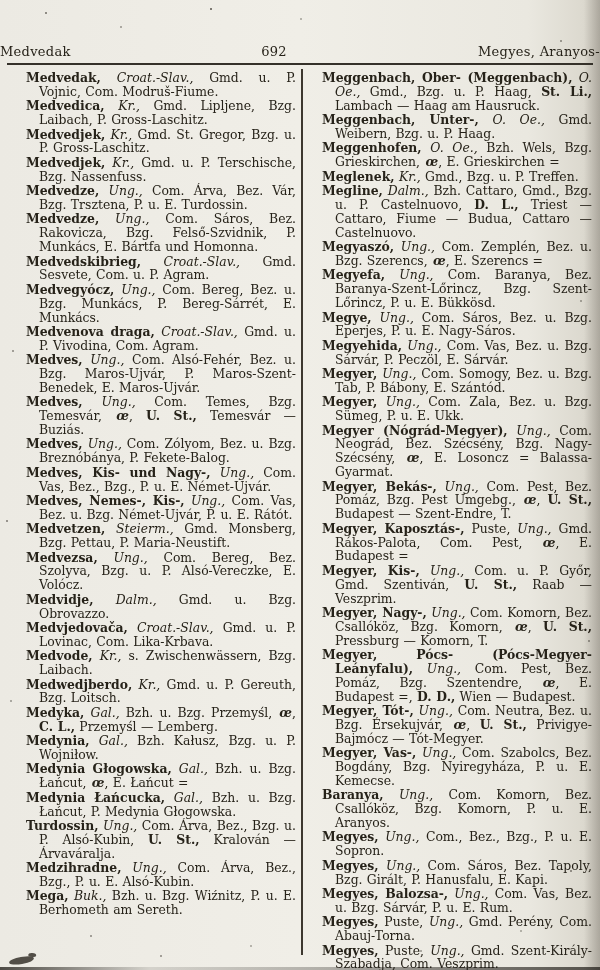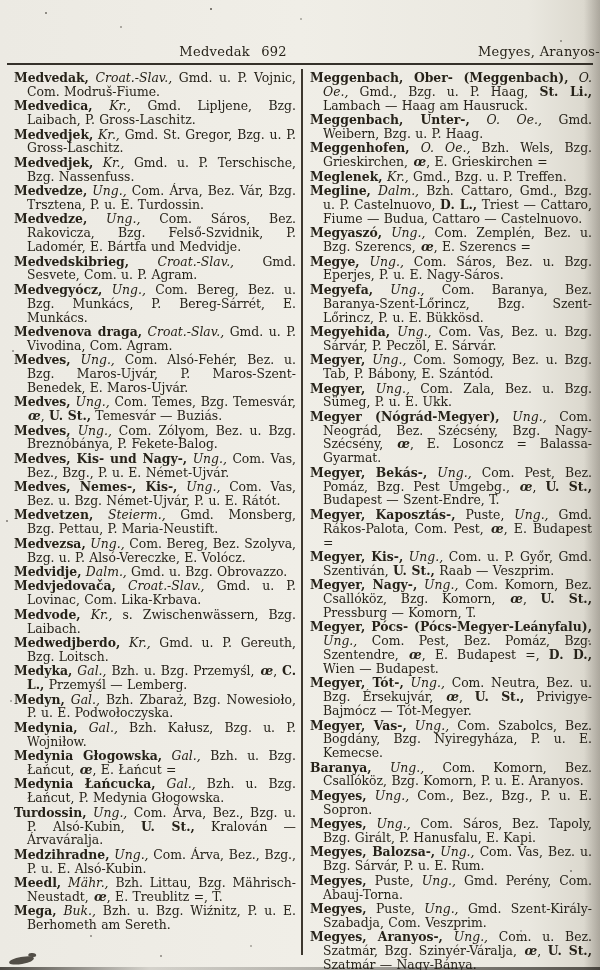--- a/index.html
+++ b/index.html
@@ -25,31 +25,31 @@
       570px 870px 0 rgba(50,45,38,.45), 90px 935px 0 rgba(50,45,38,.4),
       420px 950px 0 rgba(50,45,38,.35), 250px 945px 0 rgba(50,45,38,.3),
       160px 955px 0 rgba(50,45,38,.4), 520px 930px 0 rgba(50,45,38,.3);
   }
   .edge-right{
     position:absolute;right:0;top:0;width:16px;height:100%;
     background:linear-gradient(270deg,rgba(70,64,54,.28),rgba(70,64,54,0));
   }
   .header{position:absolute;top:44px;left:0;width:100%;height:16px;font-size:13px;letter-spacing:.3px;}
   .ht{position:absolute;top:0;}
-  .ht-left{left:0;width:250px;text-align:right;}
+  .ht-left{left:0;width:250px;text-align:left;}
   .ht-center{left:0;width:548px;text-align:center;}
   .ht-right{left:300px;width:300px;text-align:right;}
   .rule{position:absolute;top:63px;left:7px;width:586px;height:2px;background:#35312a;}
   .cols{position:absolute;top:71px;left:14px;width:578px;}
   .col{position:absolute;top:0;width:282px;text-align:justify;}
   .col-left{left:0;}
   .col-right{left:296px;}
   .divider{position:absolute;left:287px;top:-2px;height:886px;width:2px;background:#3d382f;}
   .entry{
-    margin:0 0 .6px 0;
+    margin:0 0 .6px 12px;
     font-size:12.4px;line-height:13.85px;
     text-indent:-13px;padding-left:13px;
     word-spacing:.4px;
   }
   .b{font-weight:bold;}
   .i{font-style:italic;}
   .ph{font-weight:bold;font-style:italic;letter-spacing:-1px;padding:0 1px;}
   .smudge-bl{
     position:absolute;left:9px;bottom:6px;width:25px;height:7px;
     background:#2c2821;border-radius:60% 50% 55% 60%;
@@ -78,55 +78,53 @@
   </div>
   <div class="rule"></div>
 
   <div class="cols">
     <div class="col col-left">
         <p class="entry"><span class="b">Medvedak,</span><span class="i"> Croat.-Slav.,</span><span class="t"> Gmd. u. P. Vojnic, Com. Modruš-Fiume.</span></p>
         <p class="entry"><span class="b">Medvedica,</span><span class="i"> Kr.,</span><span class="t"> Gmd. Lipljene, Bzg. Laibach, P. Gross-Laschitz.</span></p>
         <p class="entry"><span class="b">Medvedjek,</span><span class="i"> Kr.,</span><span class="t"> Gmd. St. Gregor, Bzg. u. P. Gross-Laschitz.</span></p>
         <p class="entry"><span class="b">Medvedjek,</span><span class="i"> Kr.,</span><span class="t"> Gmd. u. P. Terschische, Bzg. Nassenfuss.</span></p>
         <p class="entry"><span class="b">Medvedze,</span><span class="i"> Ung.,</span><span class="t"> Com. Árva, Bez. Vár, Bzg. Trsztena, P. u. E. Turdossin.</span></p>
-        <p class="entry"><span class="b">Medvedze,</span><span class="i"> Ung.,</span><span class="t"> Com. Sáros, Bez. Rakovicza, Bzg. Felső-Szvidnik, P. Ladomér, E. Bártfa und Medvidje.</span></p>
+        <p class="entry"><span class="b">Medvedze,</span><span class="i"> Ung.,</span><span class="t"> Com. Sáros, Bez. Rakovicza, Bzg. Felső-Szvidnik, P. Munkács, E. Bártfa und Homonna.</span></p>
         <p class="entry"><span class="b">Medvedskibrieg,</span><span class="i"> Croat.-Slav.,</span><span class="t"> Gmd. Sesvete, Com. u. P. Agram.</span></p>
         <p class="entry"><span class="b">Medvegyócz,</span><span class="i"> Ung.,</span><span class="t"> Com. Bereg, Bez. u. Bzg. Munkács, P. Bereg-Sárrét, E. Munkács.</span></p>
         <p class="entry"><span class="b">Medvenova draga,</span><span class="i"> Croat.-Slav.,</span><span class="t"> Gmd. u. P. Vivodina, Com. Agram.</span></p>
         <p class="entry"><span class="b">Medves,</span><span class="i"> Ung.,</span><span class="t"> Com. Alsó-Fehér, Bez. u. Bzg. Maros-Ujvár, P. Maros-Szent-Benedek, E. Maros-Ujvár.</span></p>
         <p class="entry"><span class="b">Medves,</span><span class="i"> Ung.,</span><span class="t"> Com. Temes, Bzg. Temesvár, </span><span class="ph">œ</span><span class="t">, </span><span class="b">U. St.,</span><span class="t"> Temesvár — Buziás.</span></p>
         <p class="entry"><span class="b">Medves,</span><span class="i"> Ung.,</span><span class="t"> Com. Zólyom, Bez. u. Bzg. Breznóbánya, P. Fekete-Balog.</span></p>
         <p class="entry"><span class="b">Medves, Kis- und Nagy-,</span><span class="i"> Ung.,</span><span class="t"> Com. Vas, Bez., Bzg., P. u. E. Német-Ujvár.</span></p>
         <p class="entry"><span class="b">Medves, Nemes-, Kis-,</span><span class="i"> Ung.,</span><span class="t"> Com. Vas, Bez. u. Bzg. Német-Ujvár, P. u. E. Rátót.</span></p>
         <p class="entry"><span class="b">Medvetzen,</span><span class="i"> Steierm.,</span><span class="t"> Gmd. Monsberg, Bzg. Pettau, P. Maria-Neustift.</span></p>
         <p class="entry"><span class="b">Medvezsa,</span><span class="i"> Ung.,</span><span class="t"> Com. Bereg, Bez. Szolyva, Bzg. u. P. Alsó-Vereczke, E. Volócz.</span></p>
         <p class="entry"><span class="b">Medvidje,</span><span class="i"> Dalm.,</span><span class="t"> Gmd. u. Bzg. Obrovazzo.</span></p>
         <p class="entry"><span class="b">Medvjedovača,</span><span class="i"> Croat.-Slav.,</span><span class="t"> Gmd. u. P. Lovinac, Com. Lika-Krbava.</span></p>
         <p class="entry"><span class="b">Medvode,</span><span class="i"> Kr.,</span><span class="t"> s. Zwischenwässern, Bzg. Laibach.</span></p>
         <p class="entry"><span class="b">Medwedjberdo,</span><span class="i"> Kr.,</span><span class="t"> Gmd. u. P. Gereuth, Bzg. Loitsch.</span></p>
         <p class="entry"><span class="b">Medyka,</span><span class="i"> Gal.,</span><span class="t"> Bzh. u. Bzg. Przemyśl, </span><span class="ph">œ</span><span class="t">, </span><span class="b">C. L.,</span><span class="t"> Przemyśl — Lemberg.</span></p>
-        <p class="entry"><span class="b">Medyn,</span><span class="i"> Gal.,</span><span class="t"> Bzh. Zbaraż, Bzg. Nowesioło, P. u. E. Podwołoczyska.</span></p>
         <p class="entry"><span class="b">Medynia,</span><span class="i"> Gal.,</span><span class="t"> Bzh. Kałusz, Bzg. u. P. Wojniłow.</span></p>
         <p class="entry"><span class="b">Medynia Głogowska,</span><span class="i"> Gal.,</span><span class="t"> Bzh. u. Bzg. Łańcut, </span><span class="ph">œ</span><span class="t">, E. Łańcut =</span></p>
         <p class="entry"><span class="b">Medynia Łańcucka,</span><span class="i"> Gal.,</span><span class="t"> Bzh. u. Bzg. Łańcut, P. Medynia Głogowska.</span></p>
         <p class="entry"><span class="b">Turdossin,</span><span class="i"> Ung.,</span><span class="t"> Com. Árva, Bez., Bzg. u. P. Alsó-Kubin, </span><span class="b">U. St.,</span><span class="t"> Kralován — Árvaváralja.</span></p>
         <p class="entry"><span class="b">Medzihradne,</span><span class="i"> Ung.,</span><span class="t"> Com. Árva, Bez., Bzg., P. u. E. Alsó-Kubin.</span></p>
-        <p class="entry"><span class="b">Meedl,</span><span class="i"> Mähr.,</span><span class="t"> Bzh. Littau, Bzg. Mährisch-Neustadt, </span><span class="ph">œ</span><span class="t">, E. Treublitz =, T.</span></p>
         <p class="entry"><span class="b">Mega,</span><span class="i"> Buk.,</span><span class="t"> Bzh. u. Bzg. Wiźnitz, P. u. E. Berhometh am Sereth.</span></p>
       </div>
     <div class="divider"></div>
     <div class="col col-right">
         <p class="entry"><span class="b">Meggenbach, Ober- (Meggenbach),</span><span class="i"> O. Oe.,</span><span class="t"> Gmd., Bzg. u. P. Haag, </span><span class="b">St. Li.,</span><span class="t"> Lambach — Haag am Hausruck.</span></p>
         <p class="entry"><span class="b">Meggenbach, Unter-,</span><span class="i"> O. Oe.,</span><span class="t"> Gmd. Weibern, Bzg. u. P. Haag.</span></p>
         <p class="entry"><span class="b">Meggenhofen,</span><span class="i"> O. Oe.,</span><span class="t"> Bzh. Wels, Bzg. Grieskirchen, </span><span class="ph">œ</span><span class="t">, E. Grieskirchen =</span></p>
         <p class="entry"><span class="b">Meglenek,</span><span class="i"> Kr.,</span><span class="t"> Gmd., Bzg. u. P. Treffen.</span></p>
         <p class="entry"><span class="b">Megline,</span><span class="i"> Dalm.,</span><span class="t"> Bzh. Cattaro, Gmd., Bzg. u. P. Castelnuovo, </span><span class="b">D. L.,</span><span class="t"> Triest — Cattaro, Fiume — Budua, Cattaro — Castelnuovo.</span></p>
         <p class="entry"><span class="b">Megyaszó,</span><span class="i"> Ung.,</span><span class="t"> Com. Zemplén, Bez. u. Bzg. Szerencs, </span><span class="ph">œ</span><span class="t">, E. Szerencs =</span></p>
+        <p class="entry"><span class="b">Megyefa,</span><span class="i"> Ung.,</span><span class="t"> Com. Baranya, Bez. Baranya-Szent-Lőrincz, Bzg. Szent-Lőrincz, P. u. E. Bükkösd.</span></p>
         <p class="entry"><span class="b">Megye,</span><span class="i"> Ung.,</span><span class="t"> Com. Sáros, Bez. u. Bzg. Eperjes, P. u. E. Nagy-Sáros.</span></p>
-        <p class="entry"><span class="b">Megyefa,</span><span class="i"> Ung.,</span><span class="t"> Com. Baranya, Bez. Baranya-Szent-Lőrincz, Bzg. Szent-Lőrincz, P. u. E. Bükkösd.</span></p>
         <p class="entry"><span class="b">Megyehida,</span><span class="i"> Ung.,</span><span class="t"> Com. Vas, Bez. u. Bzg. Sárvár, P. Peczöl, E. Sárvár.</span></p>
         <p class="entry"><span class="b">Megyer,</span><span class="i"> Ung.,</span><span class="t"> Com. Somogy, Bez. u. Bzg. Tab, P. Bábony, E. Szántód.</span></p>
         <p class="entry"><span class="b">Megyer,</span><span class="i"> Ung.,</span><span class="t"> Com. Zala, Bez. u. Bzg. Sümeg, P. u. E. Ukk.</span></p>
         <p class="entry"><span class="b">Megyer (Nógrád-Megyer),</span><span class="i"> Ung.,</span><span class="t"> Com. Neográd, Bez. Szécsény, Bzg. Nagy-Szécsény, </span><span class="ph">œ</span><span class="t">, E. Losoncz = Balassa-Gyarmat.</span></p>
         <p class="entry"><span class="b">Megyer, Bekás-,</span><span class="i"> Ung.,</span><span class="t"> Com. Pest, Bez. Pomáz, Bzg. Pest Umgebg., </span><span class="ph">œ</span><span class="t">, </span><span class="b">U. St.,</span><span class="t"> Budapest — Szent-Endre, T.</span></p>
         <p class="entry"><span class="b">Megyer, Kaposztás-,</span><span class="t"> Puste,</span><span class="i"> Ung.,</span><span class="t"> Gmd. Rákos-Palota, Com. Pest, </span><span class="ph">œ</span><span class="t">, E. Budapest =</span></p>
         <p class="entry"><span class="b">Megyer, Kis-,</span><span class="i"> Ung.,</span><span class="t"> Com. u. P. Győr, Gmd. Szentiván, </span><span class="b">U. St.,</span><span class="t"> Raab — Veszprim.</span></p>
         <p class="entry"><span class="b">Megyer, Nagy-,</span><span class="i"> Ung.,</span><span class="t"> Com. Komorn, Bez. Csallóköz, Bzg. Komorn, </span><span class="ph">œ</span><span class="t">, </span><span class="b">U. St.,</span><span class="t"> Pressburg — Komorn, T.</span></p>
         <p class="entry"><span class="b">Megyer, Pócs- (Pócs-Megyer-Leányfalu),</span><span class="i"> Ung.,</span><span class="t"> Com. Pest, Bez. Pomáz, Bzg. Szentendre, </span><span class="ph">œ</span><span class="t">, E. Budapest =, </span><span class="b">D. D.,</span><span class="t"> Wien — Budapest.</span></p>
         <p class="entry"><span class="b">Megyer, Tót-,</span><span class="i"> Ung.,</span><span class="t"> Com. Neutra, Bez. u. Bzg. Érsekujvár, </span><span class="ph">œ</span><span class="t">, </span><span class="b">U. St.,</span><span class="t"> Privigye-Bajmócz — Tót-Megyer.</span></p>

